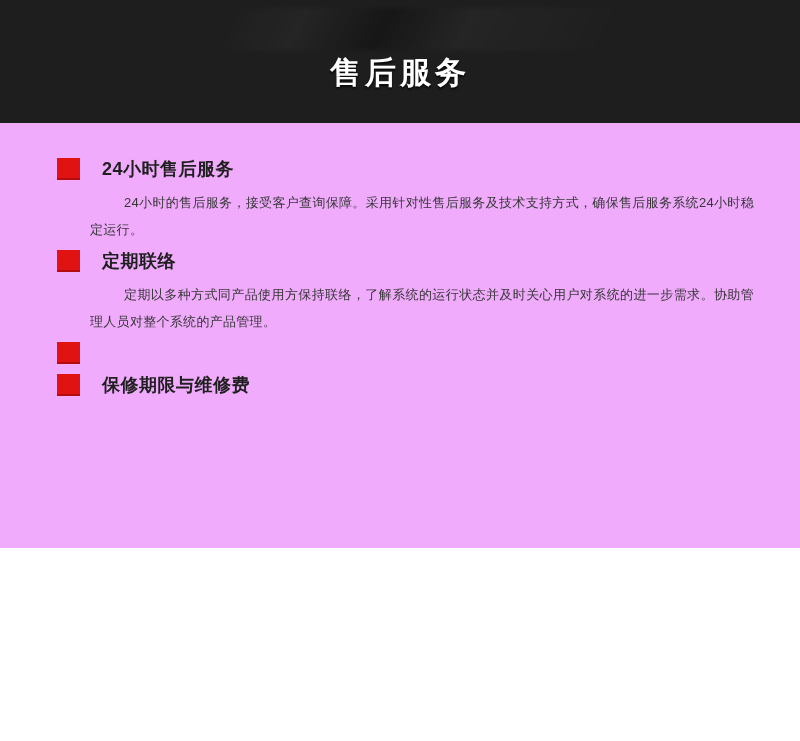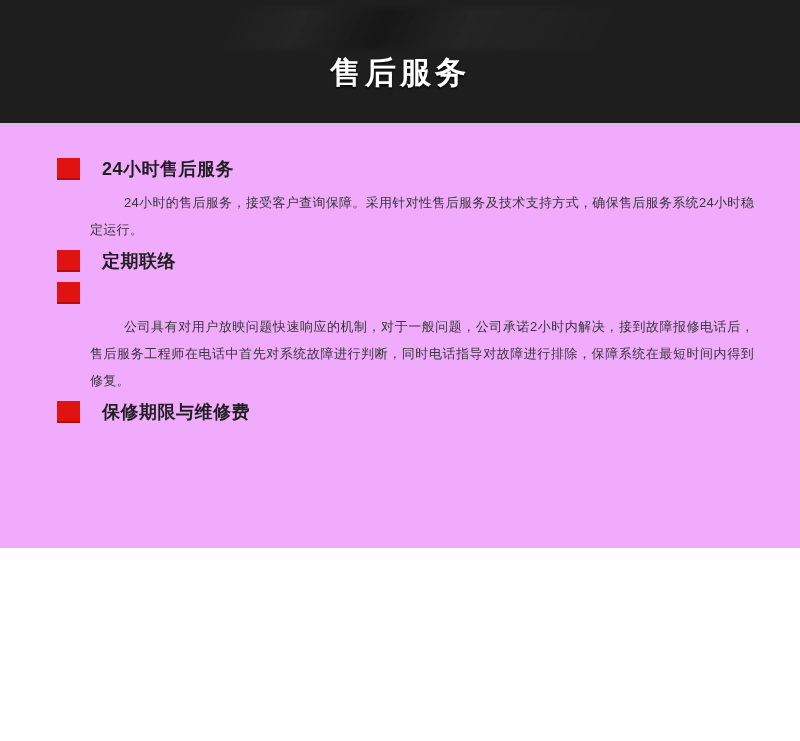--- a/index.html
+++ b/index.html
@@ -115,27 +115,27 @@
         <span class="section-heading">24小时售后服务</span>
       </div>
       <p>24小时的售后服务，接受客户查询保障。采用针对性售后服务及技术支持方式，确保售后服务系统24小时稳定运行。</p>
     </div>
 
     <div class="section">
       <div class="section-header">
         <span class="bullet"></span>
         <span class="section-heading">定期联络</span>
       </div>
+      <p>定期以多种方式同产品使用方保持联络，了解系统的运行状态并及时关心用户对系统的进一步需求。协助管理人员对整个系统的产品管理。</p>
     </div>
 
     <div class="section">
       <div class="section-header">
         <span class="bullet"></span>
       </div>
-      <p>公司具有对用户放映问题快速响应的机制，对于一般问题，公司承诺2小时内解决，接到故障报修电话后，售后服务工程师在电话中首先对系统故障进行判断，同时电话指导对故障进行排除，保障系统在最短时间内得到修复。</p>
     </div>
 
     <div class="section">
       <div class="section-header">
         <span class="bullet"></span>
         <span class="section-heading">保修期限与维修费</span>
       </div>
     </div>
 
   </div>

